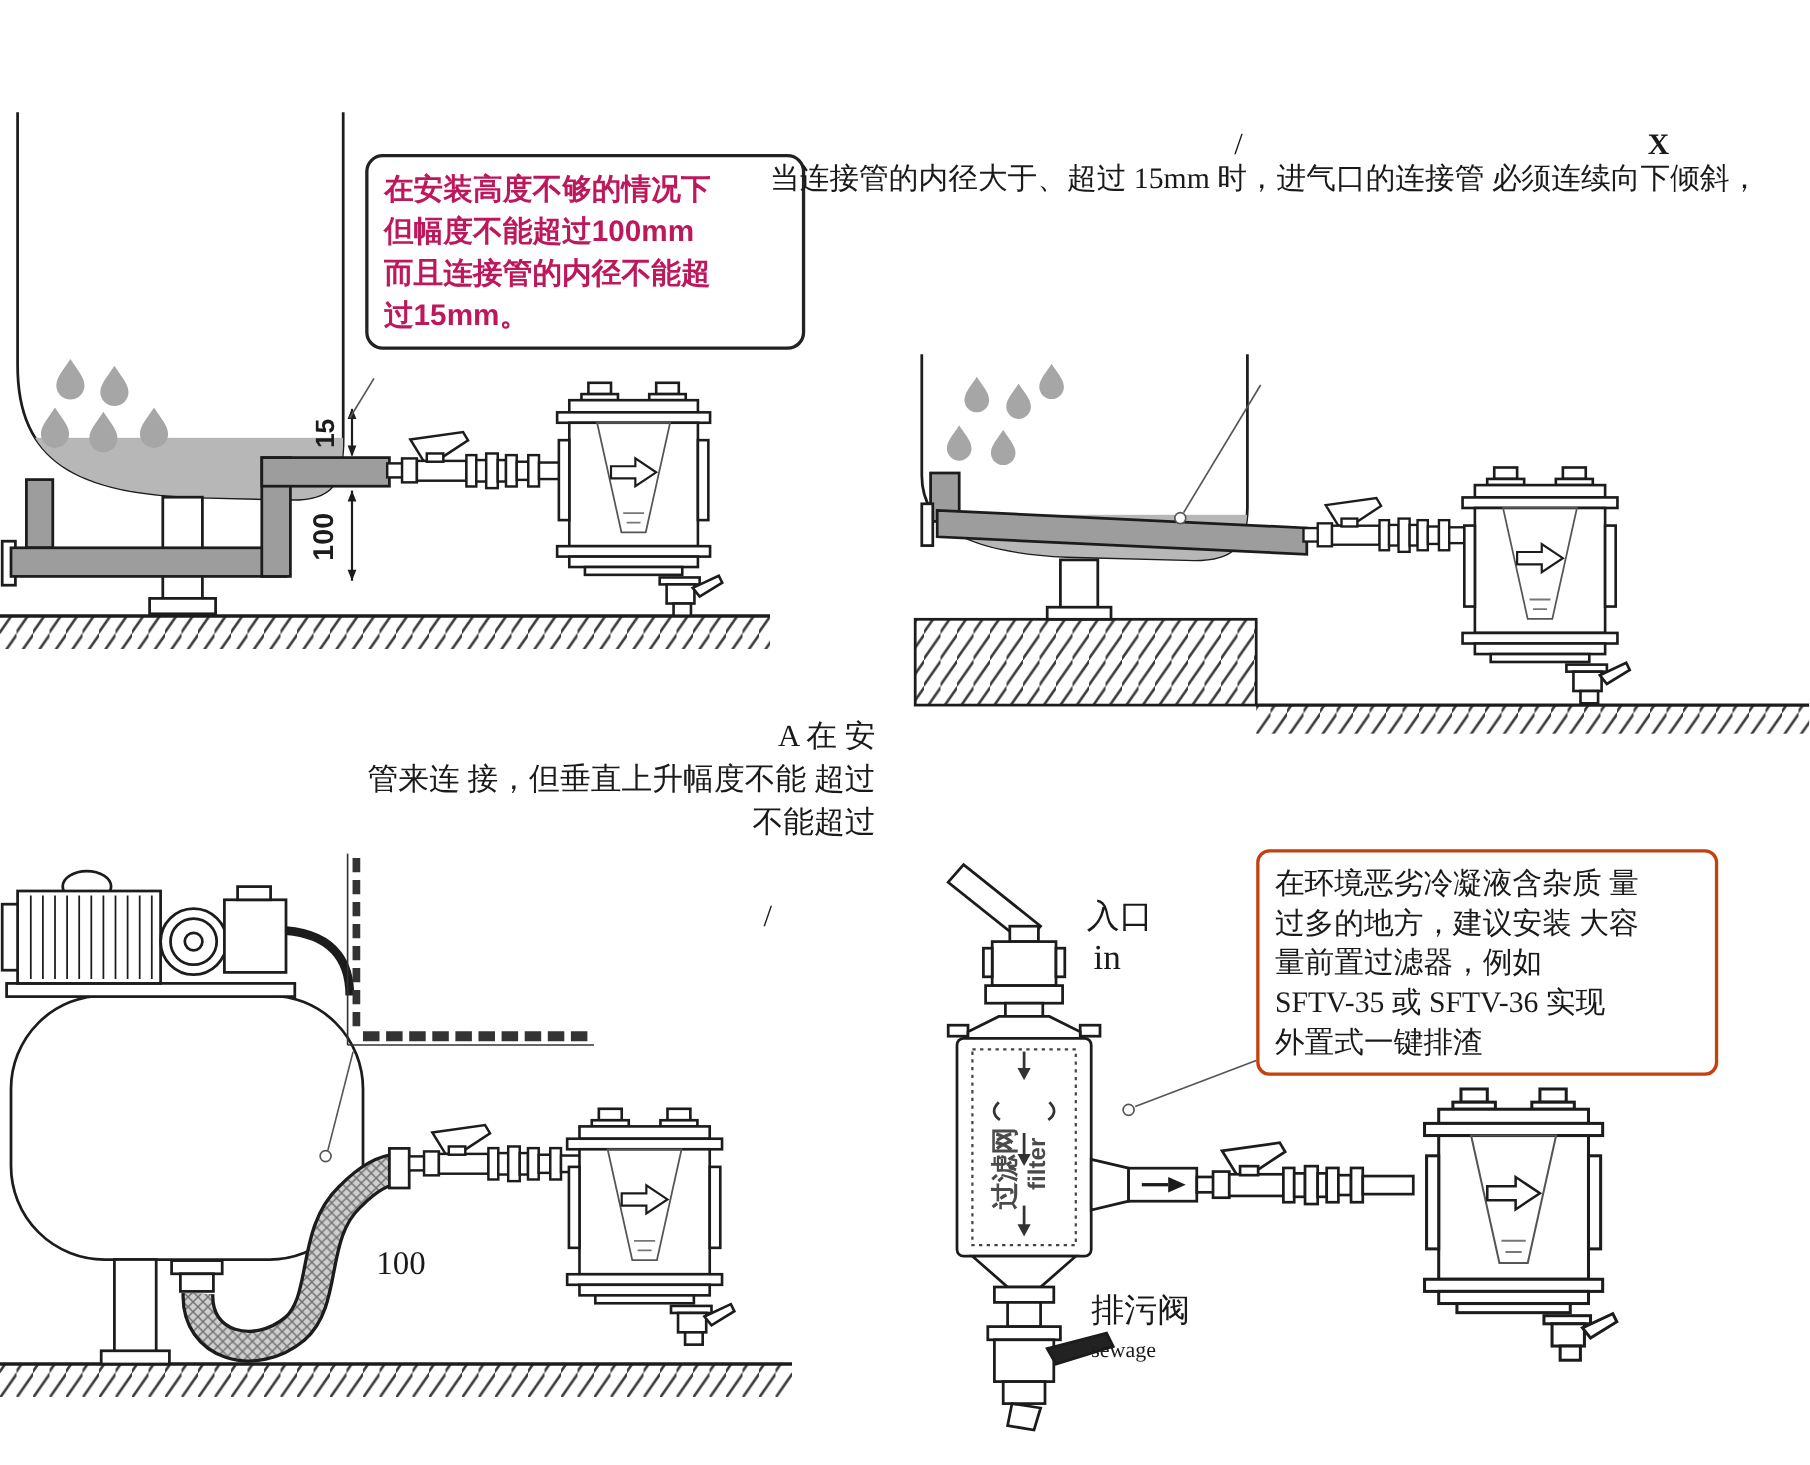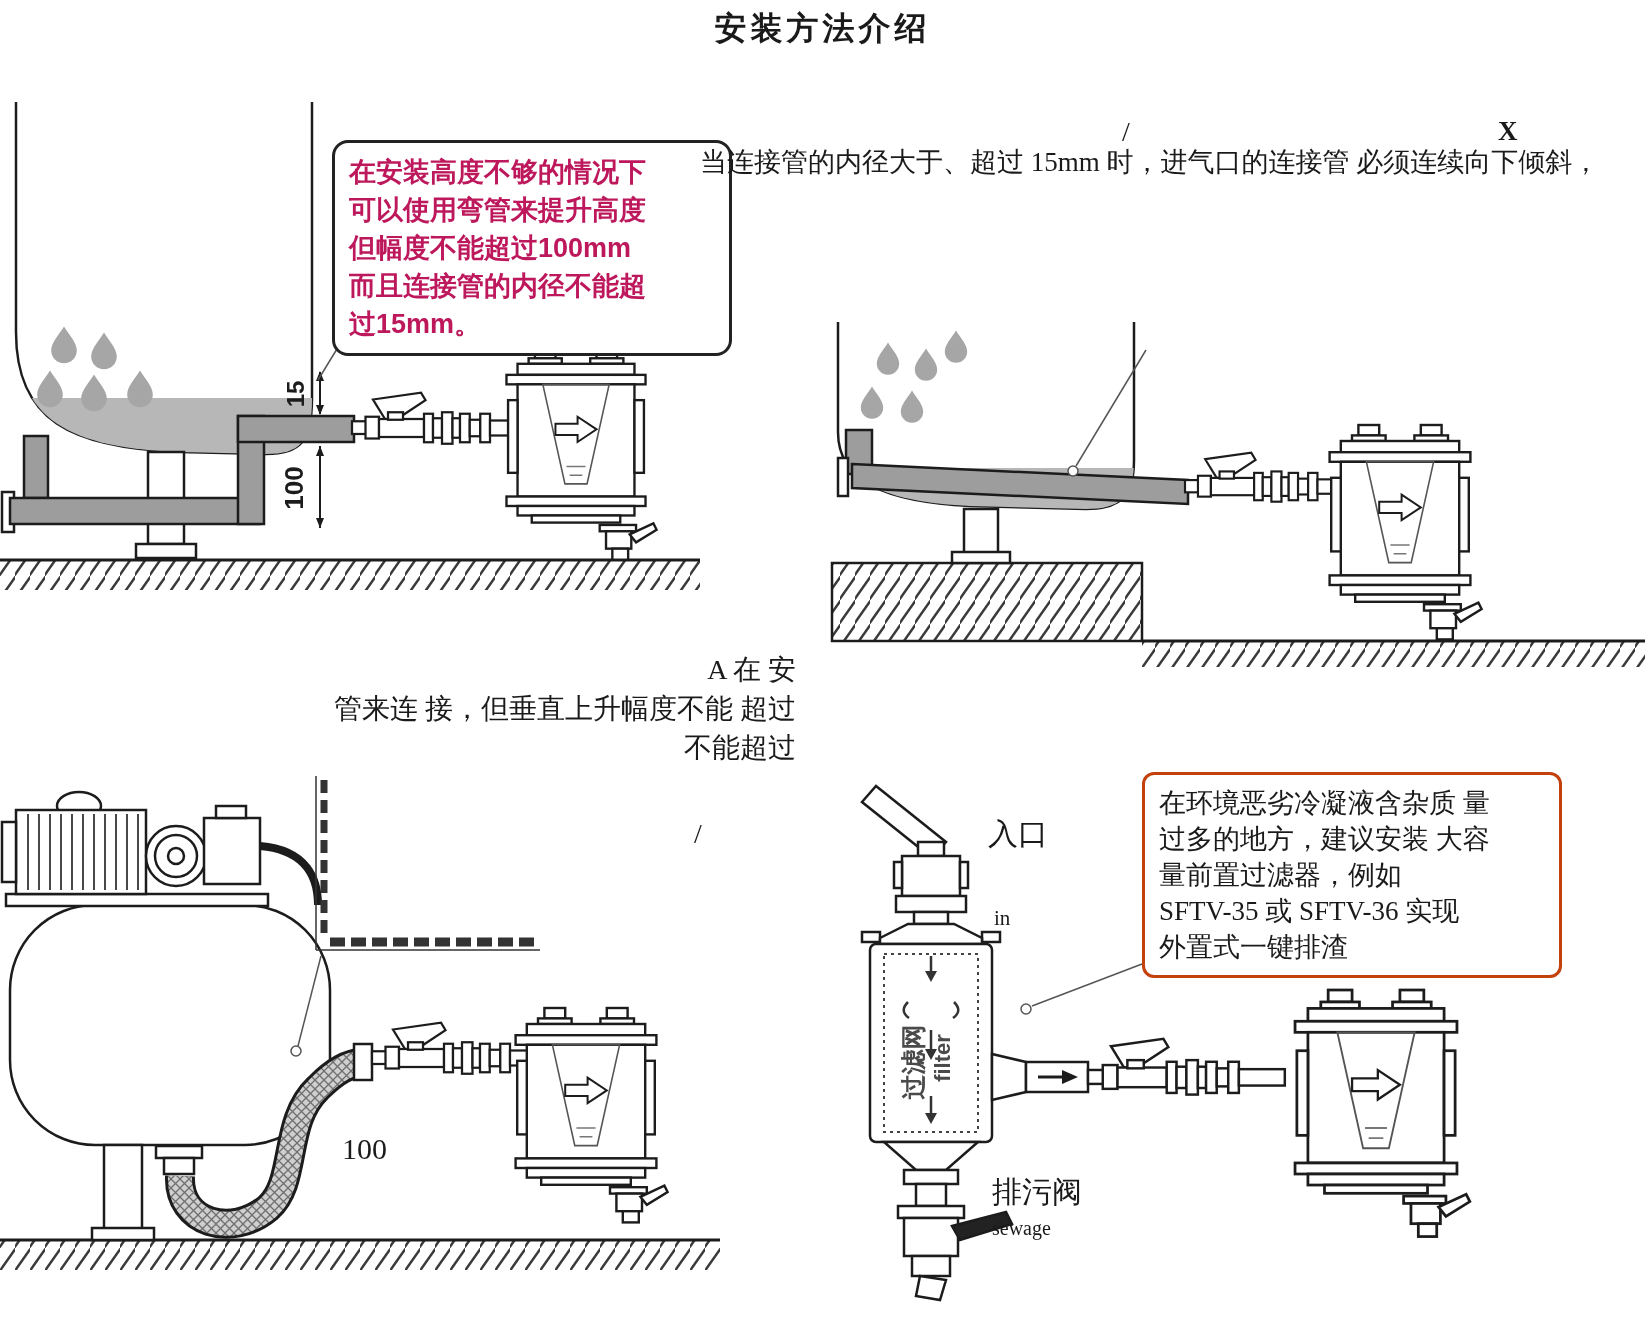--- a/index.html
+++ b/index.html
@@ -11,21 +11,21 @@
               padding:10px 14px;font:700 27px/38px "Liberation Sans",sans-serif;color:#be185d;background:#fff;}
   .para-tr{left:700px;top:142px;width:900px;font:27px/40px "Liberation Serif",serif;}
   .para-tr div{white-space:nowrap;}
   .xmark{left:1498px;top:116px;font:700 27px "Liberation Serif",serif;}
   .slash1{left:1122px;top:116px;font:28px "Liberation Serif",serif;}
   .slash2{left:694px;top:818px;font:28px "Liberation Serif",serif;}
   .mid-text{left:296px;top:650px;width:500px;text-align:right;font:28px/39px "Liberation Serif",serif;}
   .mid-text div{white-space:nowrap;}
   .dim100-bl{left:342px;top:1132px;font:30px "Liberation Serif",serif;}
   .inlet{left:988px;top:816px;font:30px/36px "Liberation Serif",serif;}
-  .inlet .en{font-size:21px;padding-left:6px;margin-top:48px;}
+  .inlet .en{font-size:32px;padding-left:6px;}
   .sewage{left:992px;top:1174px;font:30px/36px "Liberation Serif",serif;}
   .sewage .en{font-size:20px;}
   .callout-br{left:1142px;top:772px;width:386px;border:3px solid #c2410c;border-radius:12px;
               padding:10px 14px;font:27px/36px "Liberation Serif",serif;background:#fff;}
   svg{position:absolute;overflow:visible;}
   svg text{font-family:"Liberation Sans",sans-serif;}
 </style>
 </head>
 <body>
 
@@ -75,21 +75,20 @@
         <rect x="26" y="200" width="148" height="12"></rect>
         <rect x="44" y="212" width="112" height="9"></rect>
         <rect x="130" y="224" width="46" height="8"></rect>
         <rect x="138" y="232" width="32" height="22"></rect>
         <polygon points="168,236 198,222 202,230 176,246"></polygon>
         <rect x="146" y="254" width="20" height="14"></rect>
       </g>
     </defs>
   </svg>
 
-  <div class="abs title">安装方法介绍</div>
 
   <svg class="abs" style="left:0;top:100px" width="710" height="500" viewBox="0 100 710 500">
     <clipPath id="clipTank1">
       <path d="M16,102 L16,332 C16,420 70,448 180,452 L266,454 C300,454 312,442 312,398 L312,102 Z"></path>
     </clipPath>
     <g>
       <rect x="0" y="560" width="700" height="30" fill="url(#hatchP)"></rect>
       <line x1="0" y1="560" x2="700" y2="560" stroke="#1c1c1c" stroke-width="3"></line>
     </g>
     <g>
@@ -124,21 +123,20 @@
       <polygon points="316,518 324,518 320,528" fill="#1c1c1c" stroke="none"></polygon>
       <text transform="rotate(-90,303,488)" x="303" y="488" text-anchor="middle" font-size="26" font-weight="bold" fill="#1c1c1c" stroke="none">100</text>
     </g>
     <line x1="340" y1="344" x2="318" y2="380" stroke="#555" stroke-width="1.5"></line>
     <use href="#g-valve" transform="translate(352,392) scale(0.75)"></use>
     <use href="#g-drainer" transform="translate(497,348) scale(0.79)"></use>
   </svg>
 
   <div class="abs callout-tl">
     <div>在安装高度不够的情况下</div>
-    <div>可以使用弯管来提升高度</div>
     <div>但幅度不能超过100mm</div>
     <div>而且连接管的内径不能超</div>
     <div>过15mm。</div>
   </div>
 
   <div class="abs para-tr">
     <div>当连接管的内径大于、超过 15mm 时，进气口的连接管 必须连续向下倾斜，</div>
   </div>
   <div class="abs xmark">X</div>
   <div class="abs slash1">/</div>

